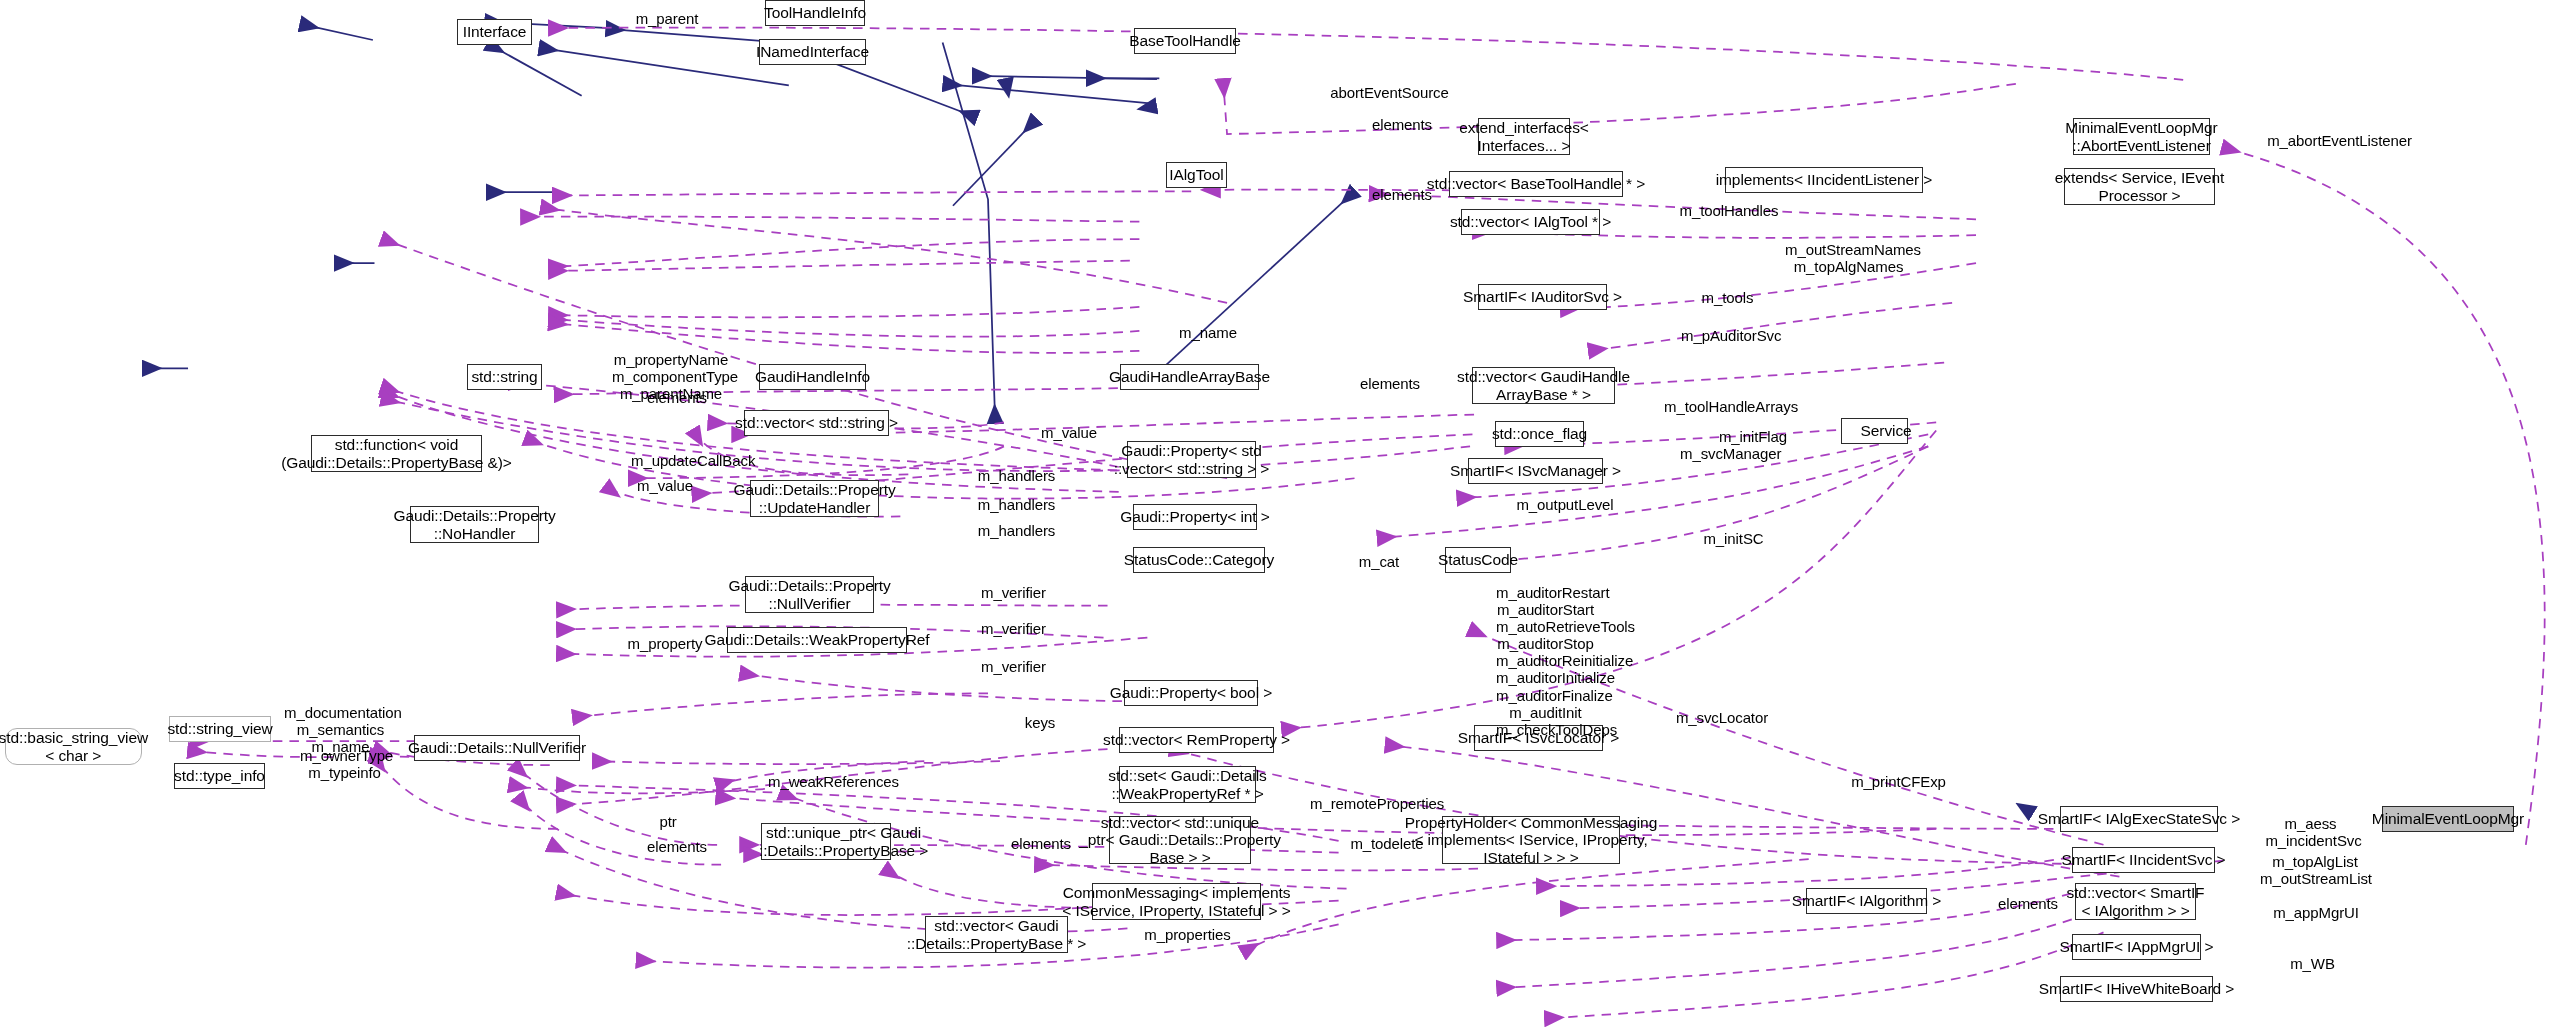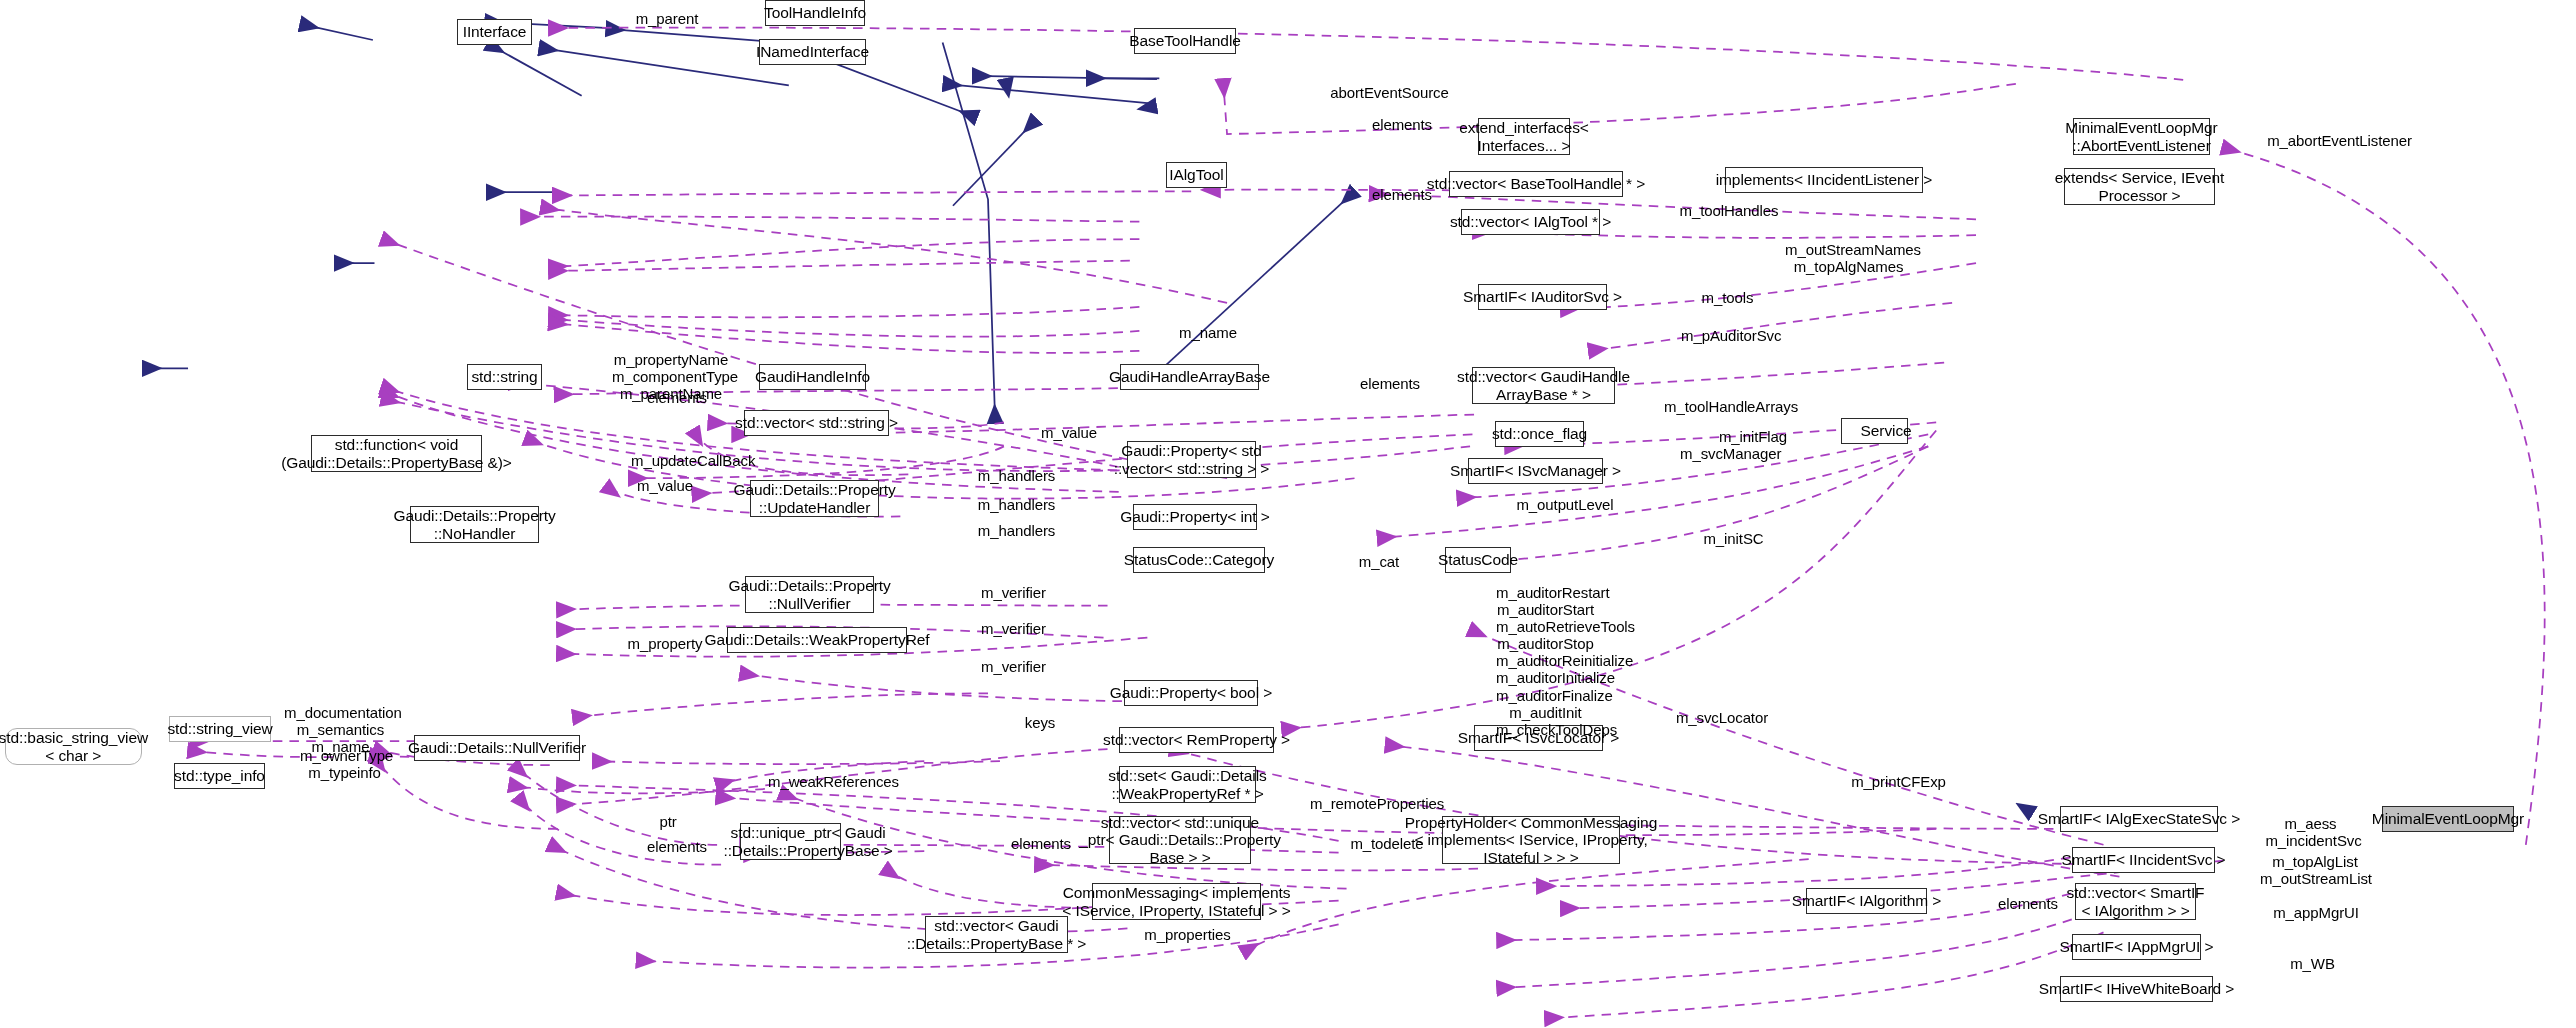--- a/index.html
+++ b/index.html
@@ -222,21 +222,21 @@
   <div class="node" style="left:414px;top:735px;width:166px;height:25.5px;"><span>Gaudi::Details::NullVerifier</span></div>
   <div class="node" style="left:174px;top:763px;width:91px;height:25.5px;"><span>std::type_info</span></div>
   <div class="node" style="left:1119px;top:766px;width:137px;height:37px;"><span>std::set&lt; Gaudi::Details
 ::WeakPropertyRef * &gt;</span></div>
   <div class="node" style="left:1442px;top:816px;width:178px;height:48px;"><span>PropertyHolder&lt; CommonMessaging
 &lt; implements&lt; IService, IProperty,
 IStateful &gt; &gt; &gt;</span></div>
   <div class="node" style="left:1109px;top:816px;width:142px;height:48px;"><span>std::vector&lt; std::unique
 _ptr&lt; Gaudi::Details::Property
 Base &gt; &gt;</span></div>
-  <div class="node" style="left:740px;top:823px;width:101px;height:37px;padding-left:40px;"><span>std::unique_ptr&lt; Gaudi
+  <div class="node" style="left:761px;top:823px;width:130px;height:37px;padding-left:40px;"><span>std::unique_ptr&lt; Gaudi
 ::Details::PropertyBase &gt;</span></div>
   <div class="node" style="left:2060px;top:806px;width:158px;height:25.5px;"><span>SmartIF&lt; IAlgExecStateSvc &gt;</span></div>
   <div class="node highlight" style="left:2382px;top:806px;width:132px;height:25.5px;"><span>MinimalEventLoopMgr</span></div>
   <div class="node" style="left:2072px;top:847px;width:143px;height:25.5px;"><span>SmartIF&lt; IIncidentSvc &gt;</span></div>
   <div class="node" style="left:1092px;top:883px;width:169px;height:37px;text-align:center;"><span>CommonMessaging&lt; implements
 &lt; IService, IProperty, IStateful &gt; &gt;</span></div>
   <div class="node" style="left:1806px;top:888px;width:121px;height:25.5px;"><span>SmartIF&lt; IAlgorithm &gt;</span></div>
   <div class="node" style="left:2075px;top:883px;width:121px;height:37px;"><span>std::vector&lt; SmartIF
 &lt; IAlgorithm &gt; &gt;</span></div>
   <div class="node" style="left:2072px;top:934px;width:129px;height:25.5px;"><span>SmartIF&lt; IAppMgrUI &gt;</span></div>

